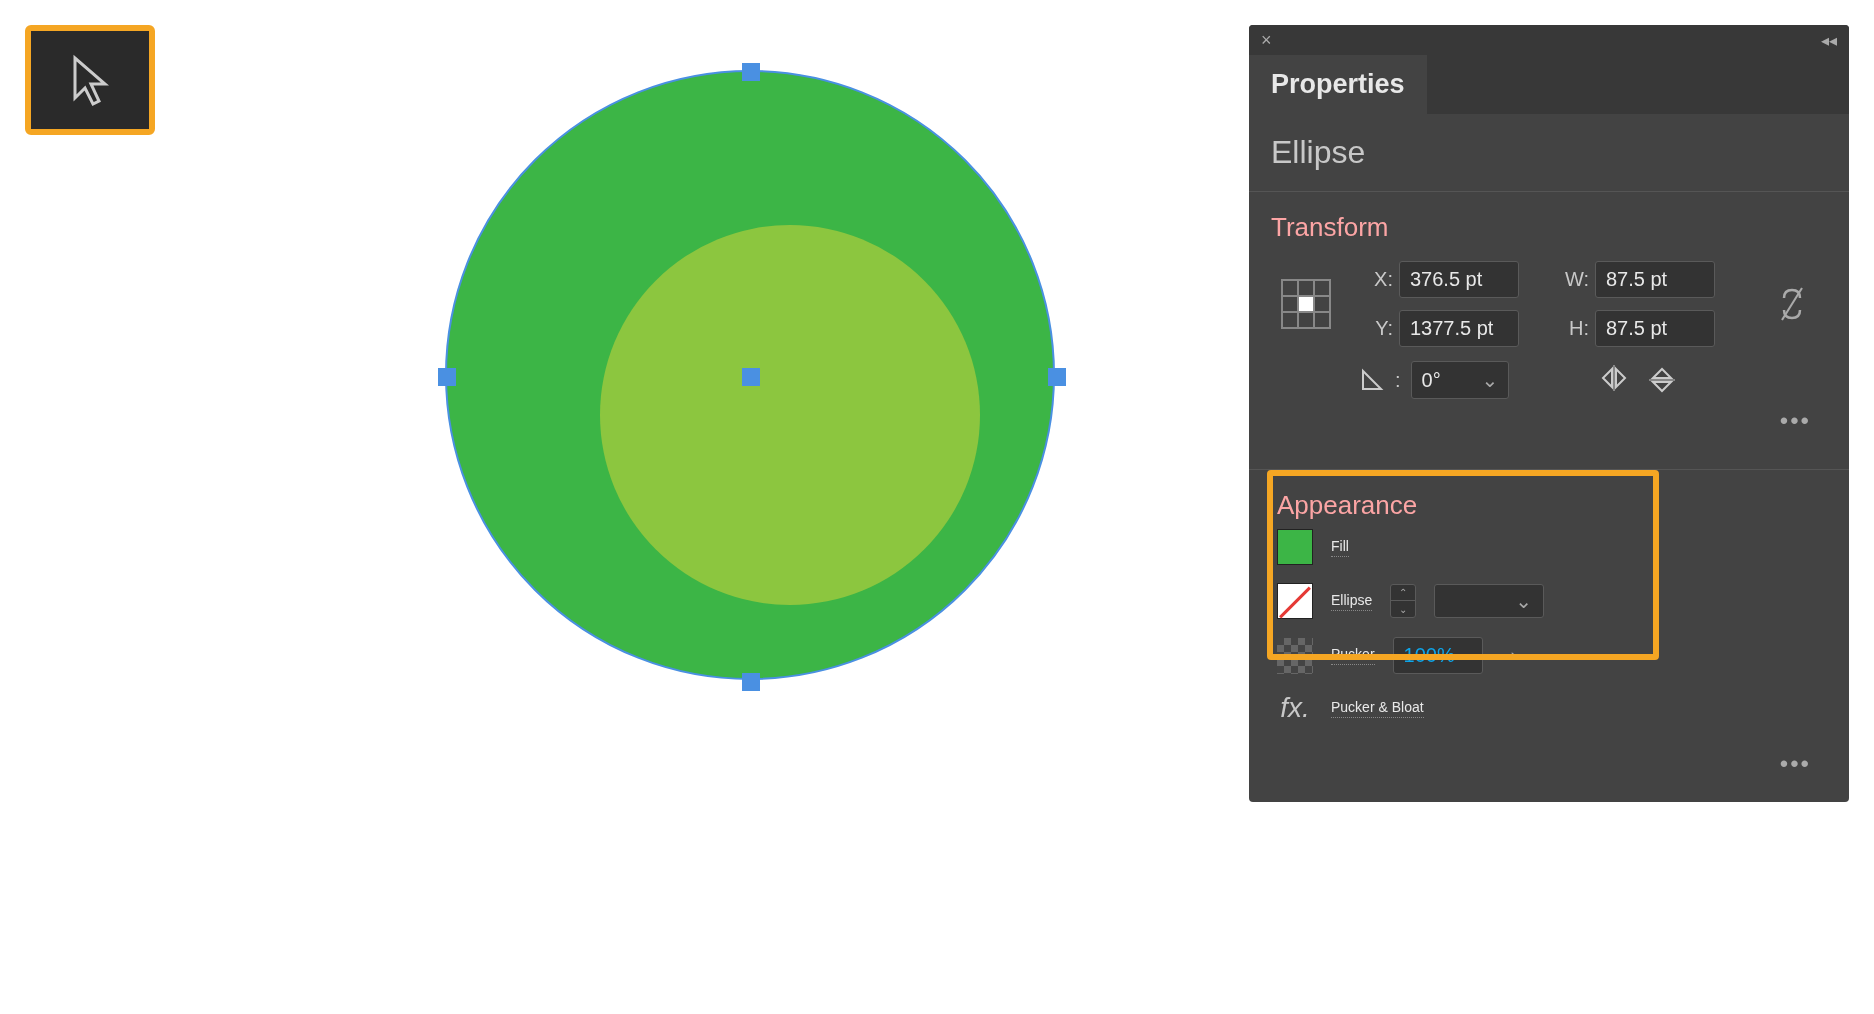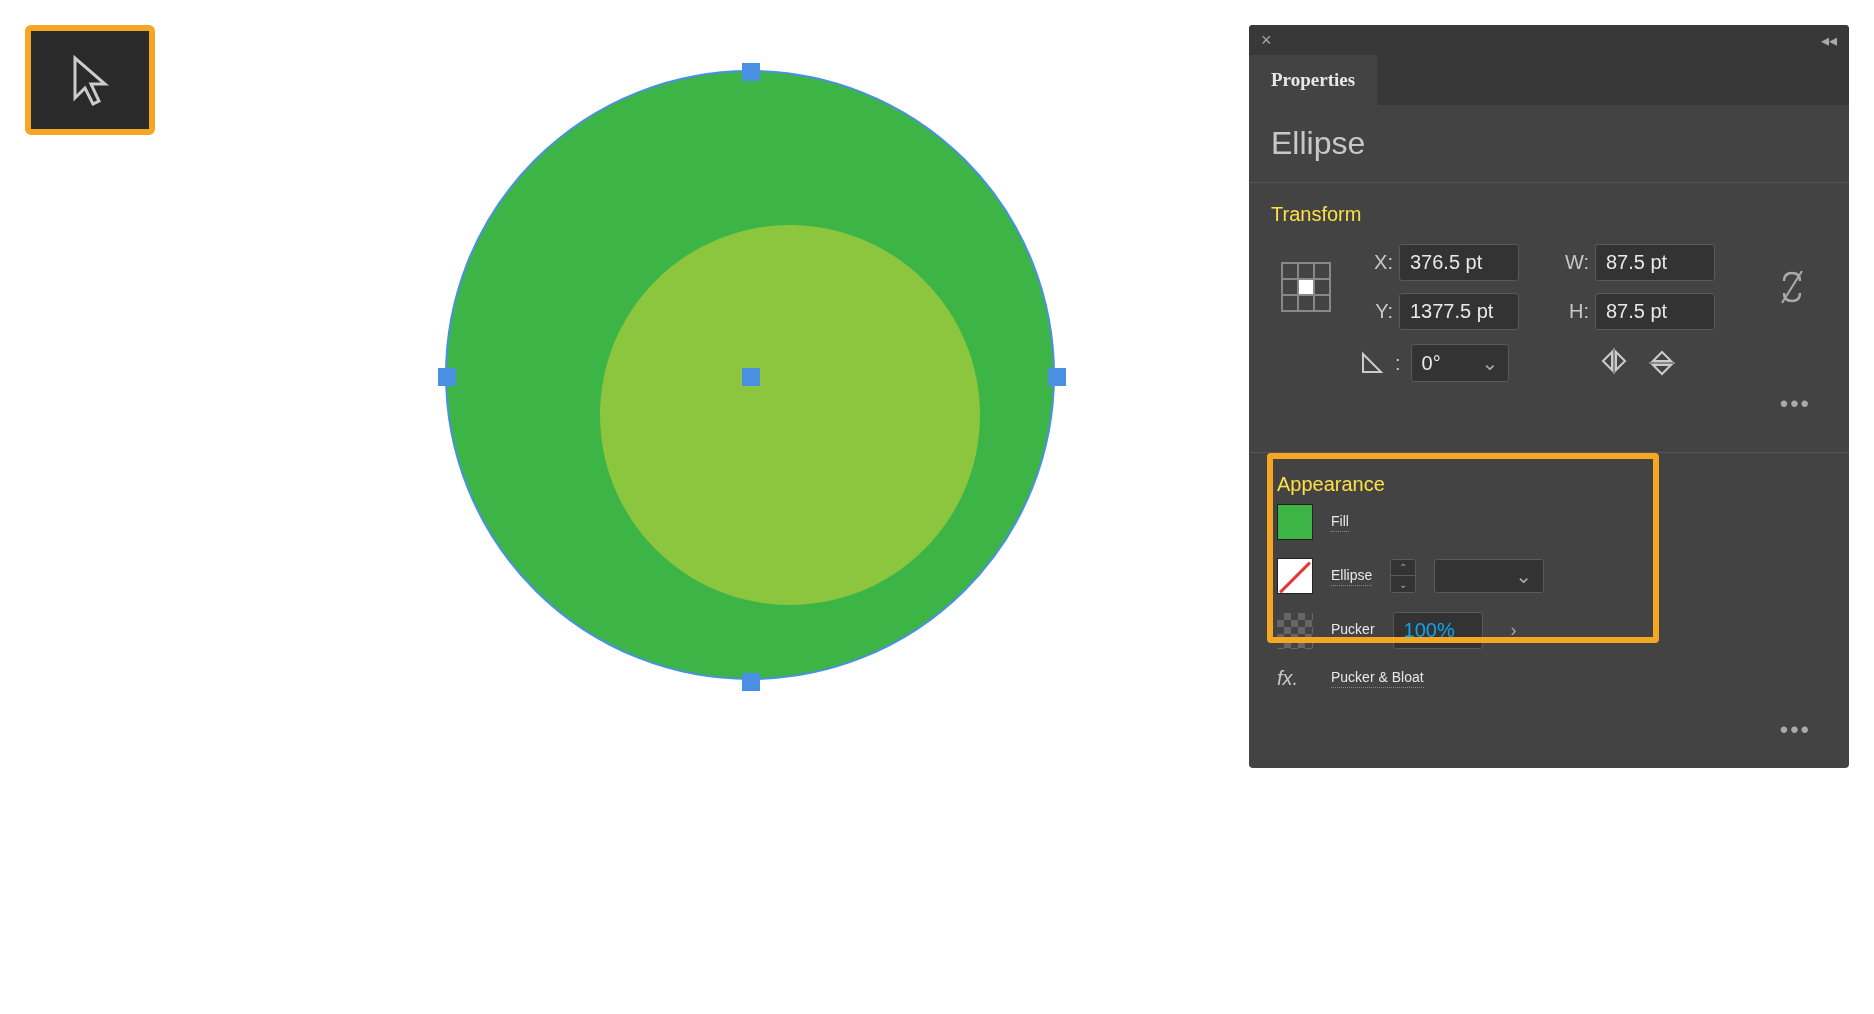--- a/index.html
+++ b/index.html
@@ -105,32 +105,31 @@
     .panel-tabs {
       display: flex;
       background: #383838;
     }
     
     .tab {
       padding: 14px 22px;
       background: #434343;
       color: #e8e8e8;
       font-weight: 600;
-      font-size: 19px;
-      font-family: Liberation Serif, serif;
+      font-size: 27px;
     }
     
     .panel-section {
       padding: 20px 22px;
       border-bottom: 1px solid #555;
     }
     
     .section-title {
-      color: #fde047;
-      font-size: 20px;
+      color: #fca5a5;
+      font-size: 26px;
       margin-bottom: 8px;
     }
     
     .shape-label {
       color: #c8c8c8;
       font-size: 32px;
     }
     
     .transform-grid {
       display: grid;
@@ -346,22 +345,23 @@
     .chevron-btn {
       color: #aaa;
       padding: 4px 10px;
       cursor: pointer;
       font-size: 18px;
     }
     
     .fx-icon {
       font-style: italic;
       color: #c8c8c8;
-      font-size: 20px;
+      font-size: 28px;
       width: 36px;
+      text-align: center;
     }
   </style>
 </head>
 <body>
 
 <div class="tool-box">
   <svg width="50" height="60" viewBox="0 0 50 60">
     <path d="M 10 8 L 10 48 L 20 38 L 28 54 L 34 51 L 26 34 L 40 34 Z" fill="none" stroke="#ccc" stroke-width="3"></path>
   </svg>
 </div>

